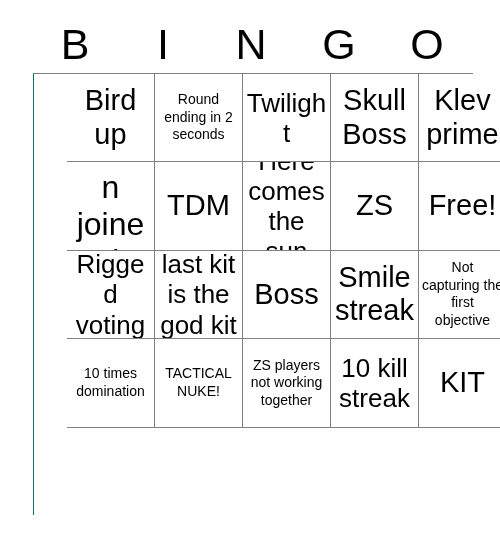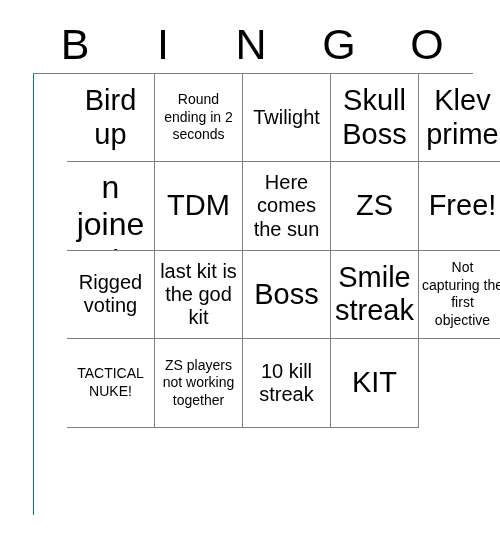--- a/index.html
+++ b/index.html
@@ -75,21 +75,21 @@
   .cell span {
     display: block;
     width: 100%;
     line-height: 1.12;
     word-wrap: break-word;
   }
 
   
   .t-xl span { font-size: 29px; line-height: 1.15; }
   .t-lg span { font-size: 32px; line-height: 1.15; }
-  .t-md span { font-size: 20px; line-height: 1.16; }
+  .t-md span { font-size: 26px; line-height: 1.16; }
   .t-sm span { font-size: 14px; line-height: 1.25; }
 </style>
 </head>
 <body>
 
 <div id="card">
 
   <div id="header-row">
       <div class="header-letter">B</div>
       <div class="header-letter">I</div>
@@ -138,20 +138,23 @@
       <div class="cell t-xl">
         <span>Boss</span>
       </div>
       <div class="cell t-xl">
         <span>Smile streak</span>
       </div>
       <div class="cell t-sm">
         <span>Not capturing the first objective</span>
       </div>
       <div class="cell t-sm">
+        <span>10 times domination</span>
+      </div>
+      <div class="cell t-sm">
         <span>TACTICAL NUKE!</span>
       </div>
       <div class="cell t-sm">
         <span>ZS players not working together</span>
       </div>
       <div class="cell t-md">
         <span>10 kill streak</span>
       </div>
       <div class="cell t-xl">
         <span>KIT</span>

